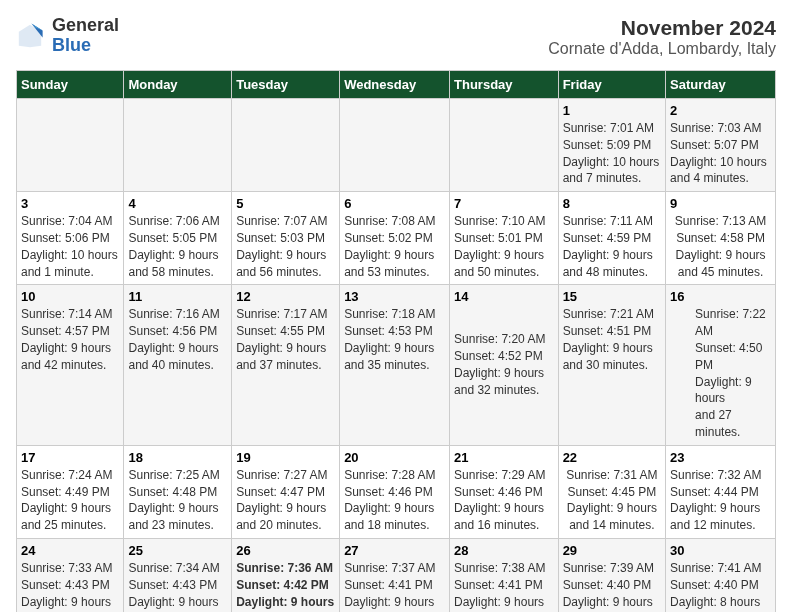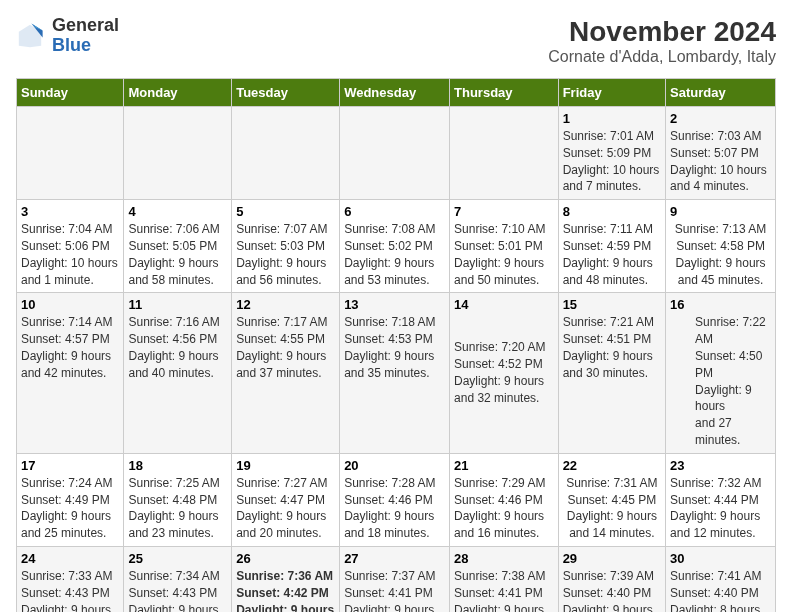--- a/index.html
+++ b/index.html
@@ -29,35 +29,35 @@
     .logo-general { color: #333; }
     .logo-blue { color: #2a6cb5; }
     .logo-icon {
       width: 28px;
       height: 28px;
     }
     .title-area {
       text-align: right;
     }
     .month-title {
-      font-size: 28px;
+      font-size: 21px;
       font-weight: bold;
       color: #333;
     }
     .location-title {
       font-size: 16px;
       color: #555;
     }
     table {
       width: 100%;
       border-collapse: collapse;
       font-size: 11px;
     }
     thead tr th {
-      background-color: #4d7c0f;
+      background-color: #14532d;
       color: #fff;
       padding: 6px 4px;
       text-align: left;
       font-size: 13px;
       font-weight: bold;
       border: 1px solid #ccc;
     }
     tbody tr td {
       border: 1px solid #ccc;
       vertical-align: top;

